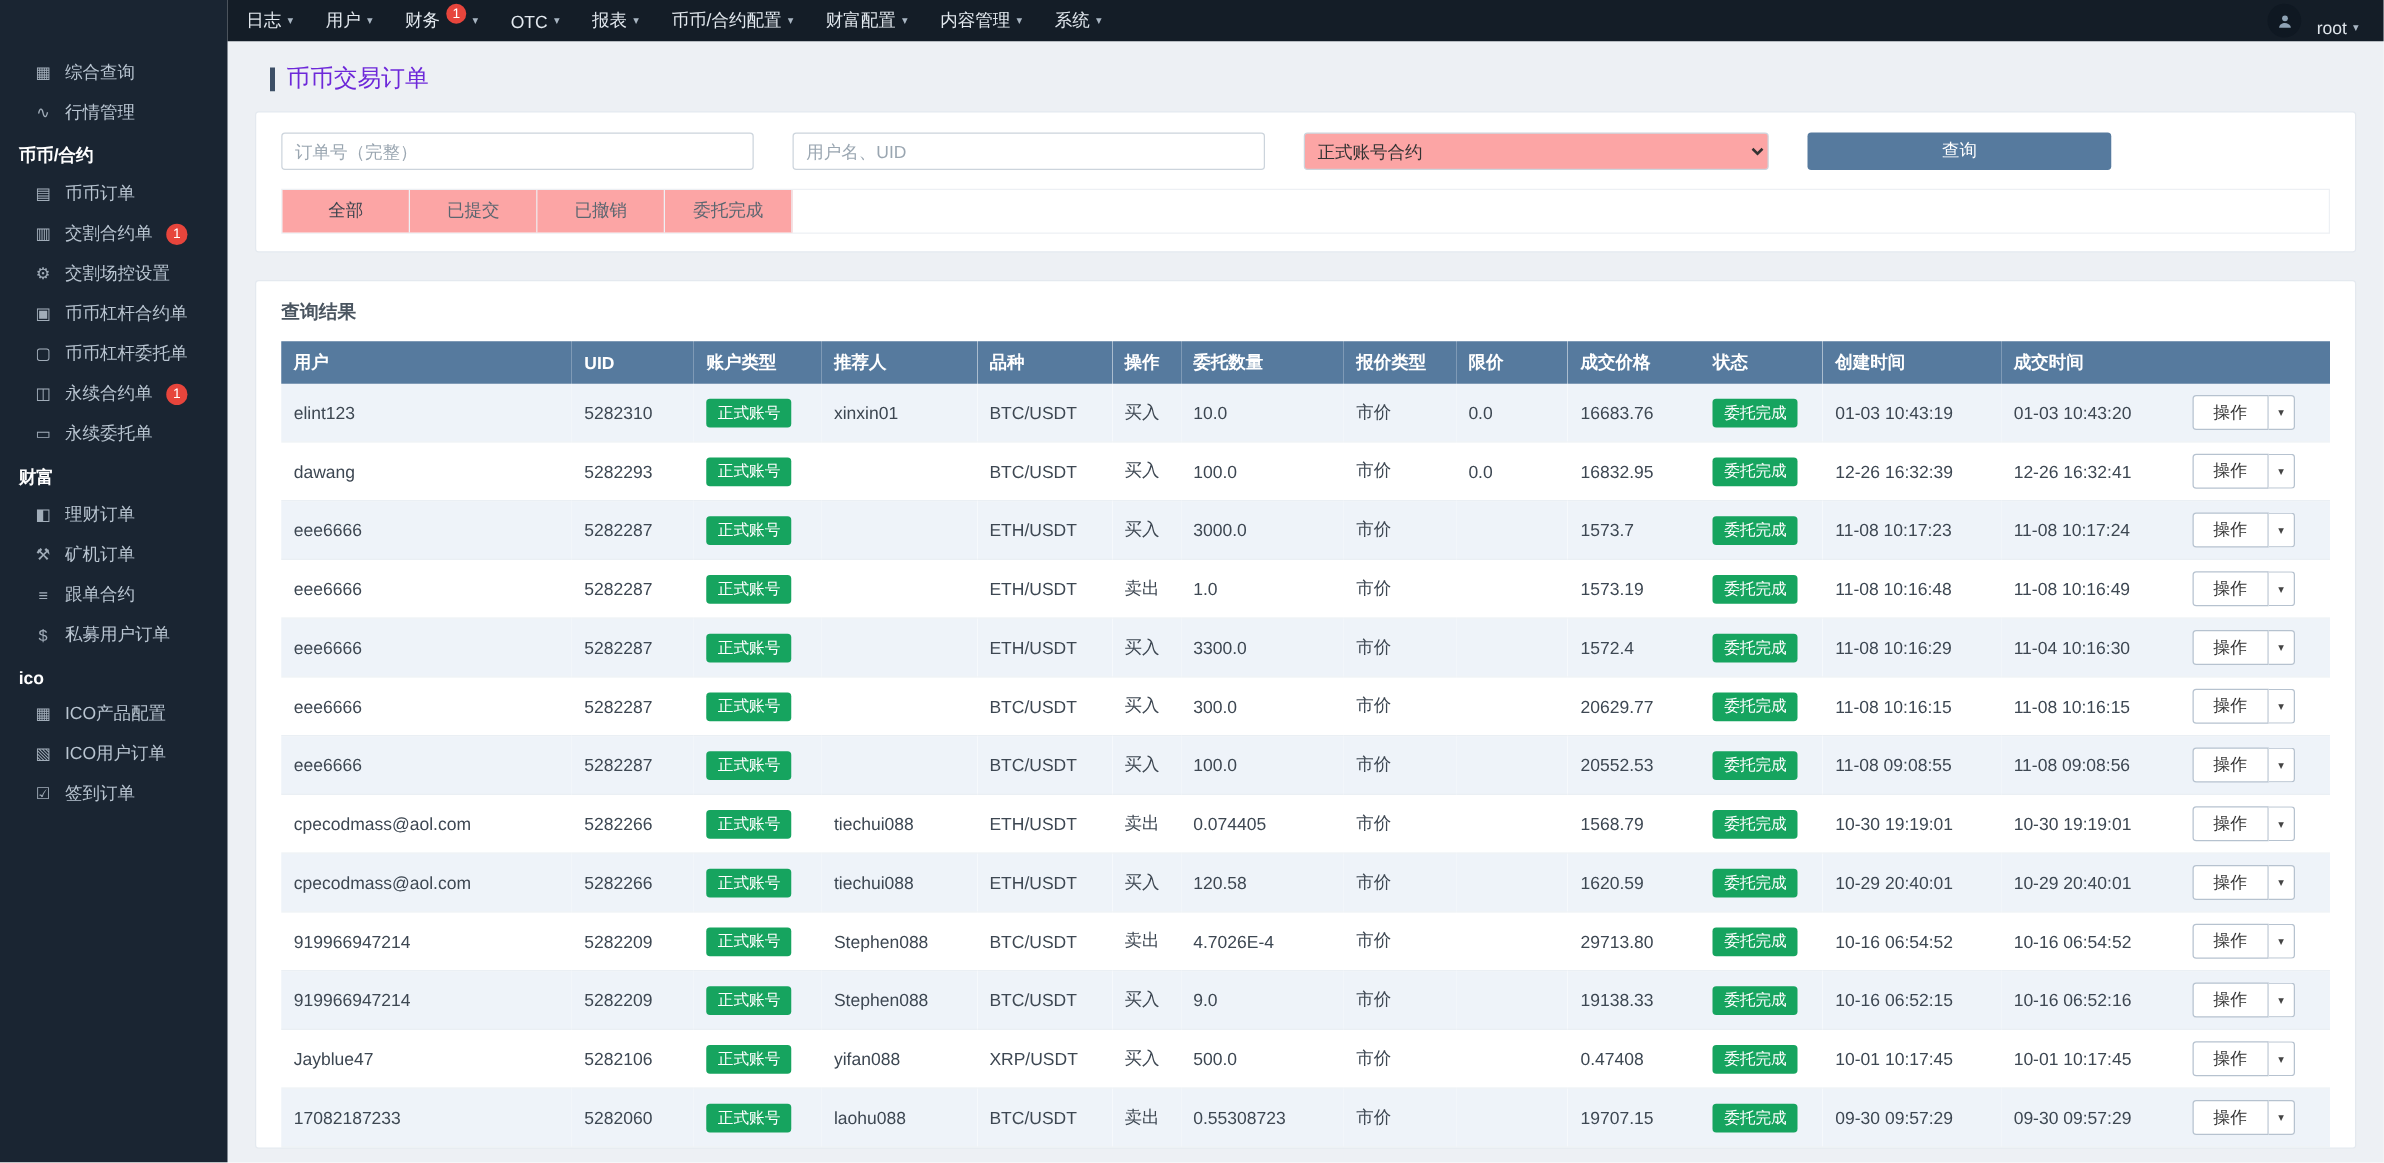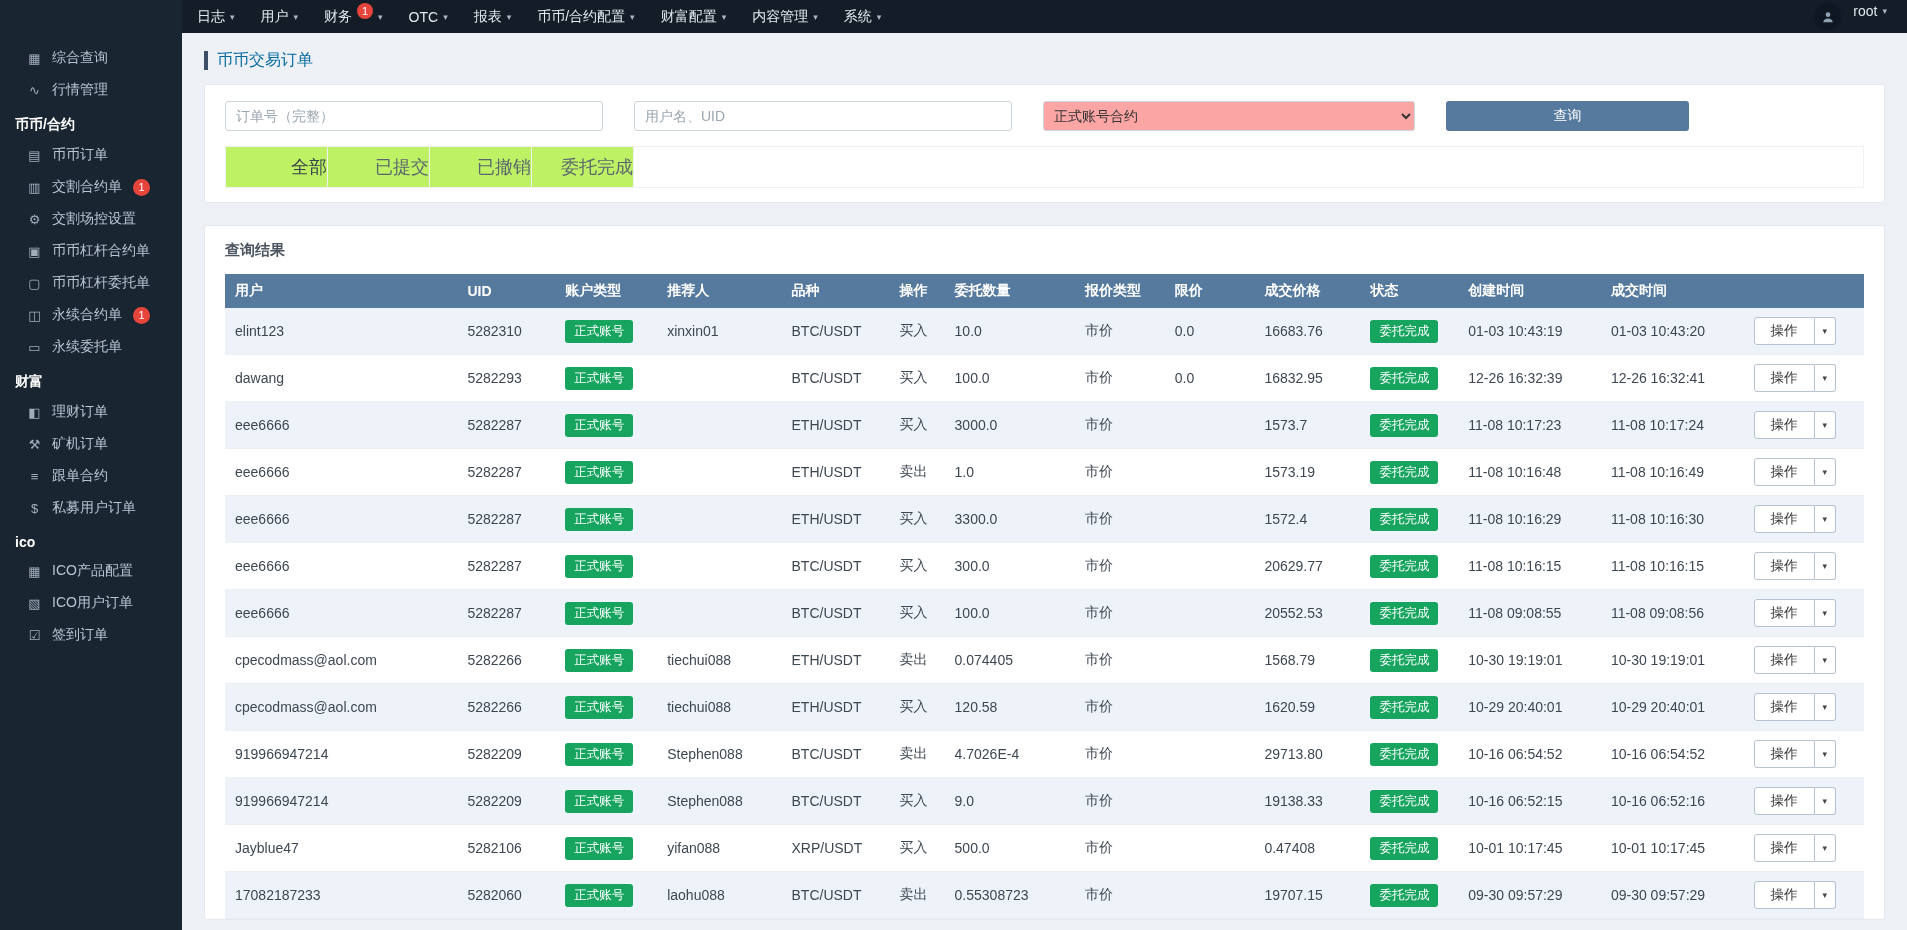--- a/index.html
+++ b/index.html
@@ -24,40 +24,40 @@
 
   
   .main{flex:1;display:flex;flex-direction:column;min-width:0}
 
   
   .navbar{height:33px;background:var(--navbar-bg);display:flex;align-items:center;justify-content:space-between;padding:0 20px 0 2px;flex-shrink:0}
   .nav-menu{display:flex;height:100%}
   .nav-item{display:flex;align-items:center;gap:5px;padding:0 13px;color:#e3e9ef;font-size:14px;cursor:pointer}
   .nav-item .caret{font-size:9px;color:#a9b6c3}
   .nav-badge{display:inline-block;min-width:16px;height:16px;line-height:16px;border-radius:8px;background:var(--red);color:#fff;font-size:11px;text-align:center;padding:0 3px;position:relative;top:-6px;margin-left:0}
-  .nav-right{display:flex;align-items:flex-start;gap:12px}
+  .nav-right{display:flex;align-items:flex-end;gap:12px}
   .nav-avatar{width:27px;height:27px;border-radius:50%;background:#0f1822;display:flex;align-items:center;justify-content:center;cursor:pointer}
   .nav-user{color:#dfe5eb;font-size:14px;display:flex;align-items:center;gap:5px;cursor:pointer}
   .nav-user .caret{font-size:9px;color:#a9b6c3}
 
   
   .content{flex:1;padding:0 22px;overflow:hidden}
-  .page-title{display:flex;align-items:center;margin:17px 0 13px;font-size:16px;color:#0369a1}
+  .page-title{display:flex;align-items:center;margin:17px 12px 13px;font-size:19px;color:#6d28d9}
   .title-bar{width:4px;height:19px;background:#3d4f66;margin-right:9px}
 
   .card{background:#fff;border:1px solid #e4e9ef;border-radius:3px}
   .card.query{margin-bottom:22px}
   .card-title{font-size:15px;font-weight:bold;color:#4a5560;padding:15px 20px 0}
   .form-row{display:flex;align-items:center;gap:31px;padding:16px 20px 0}
   .q-input{width:378px;height:30px;border:1px solid #ccd4dc;border-radius:3px;padding:0 10px;font-size:14px;color:#c2410c;font-family:inherit;outline:none;background:#fff}
   .q-input::placeholder{color:#9aa6b1}
   .q-select{width:372px;height:30px;border:1px solid #ccd4dc;border-radius:3px;font-size:14px;color:#333;background:#fca5a5;padding:0 6px;font-family:inherit;outline:none}
   .q-btn{width:243px;height:30px;background:var(--accent);border:none;border-radius:3px;color:#fff;font-size:14px;cursor:pointer;font-family:inherit}
   .tabs{display:flex;margin:15px 20px 14px;border:1px solid #edf0f4}
-  .qtab{padding:8px 0;width:102px;text-align:right;font-size:18px;color:#5b6670;border-right:1px solid #edf0f4;cursor:pointer;background:#bef264}
+  .qtab{padding:8px 0;width:102px;text-align:center;font-size:14px;color:#5b6670;border-right:1px solid #edf0f4;cursor:pointer;background:#fca5a5}
   .qtab.active{color:#39434d}
 
   
   .table-wrap{padding:14px 20px 0}
   table{width:100%;border-collapse:collapse;table-layout:fixed}
   th{background:var(--accent);color:#fff;font-size:14px;font-weight:bold;text-align:left;padding:8px 10px;white-space:nowrap;overflow:hidden}
   td{font-size:14px;color:#3d4752;padding:9px 10px;white-space:nowrap;border-bottom:1px solid #eaeff4;overflow:hidden}
   tr.odd{background:#eef3f9}
   tr.even{background:#fff}
   th:nth-child(1){width:228px}
@@ -343,21 +343,21 @@
                   <td><span class="badge-green">正式账号</span></td>
                   <td></td>
                   <td>ETH/USDT</td>
                   <td>买入</td>
                   <td>3300.0</td>
                   <td>市价</td>
                   <td></td>
                   <td>1572.4</td>
                   <td><span class="badge-green">委托完成</span></td>
                   <td>11-08 10:16:29</td>
-                  <td>11-08 10:16:30</td>
+                  <td>11-04 10:16:30</td>
                   <td><span class="op">
                       <span class="op-main">操作</span>
                       <span class="op-caret">▾</span>
                     </span></td>
                 </tr>
                 <tr class="even">
                   <td>eee6666</td>
                   <td>5282287</td>
                   <td><span class="badge-green">正式账号</span></td>
                   <td></td>

